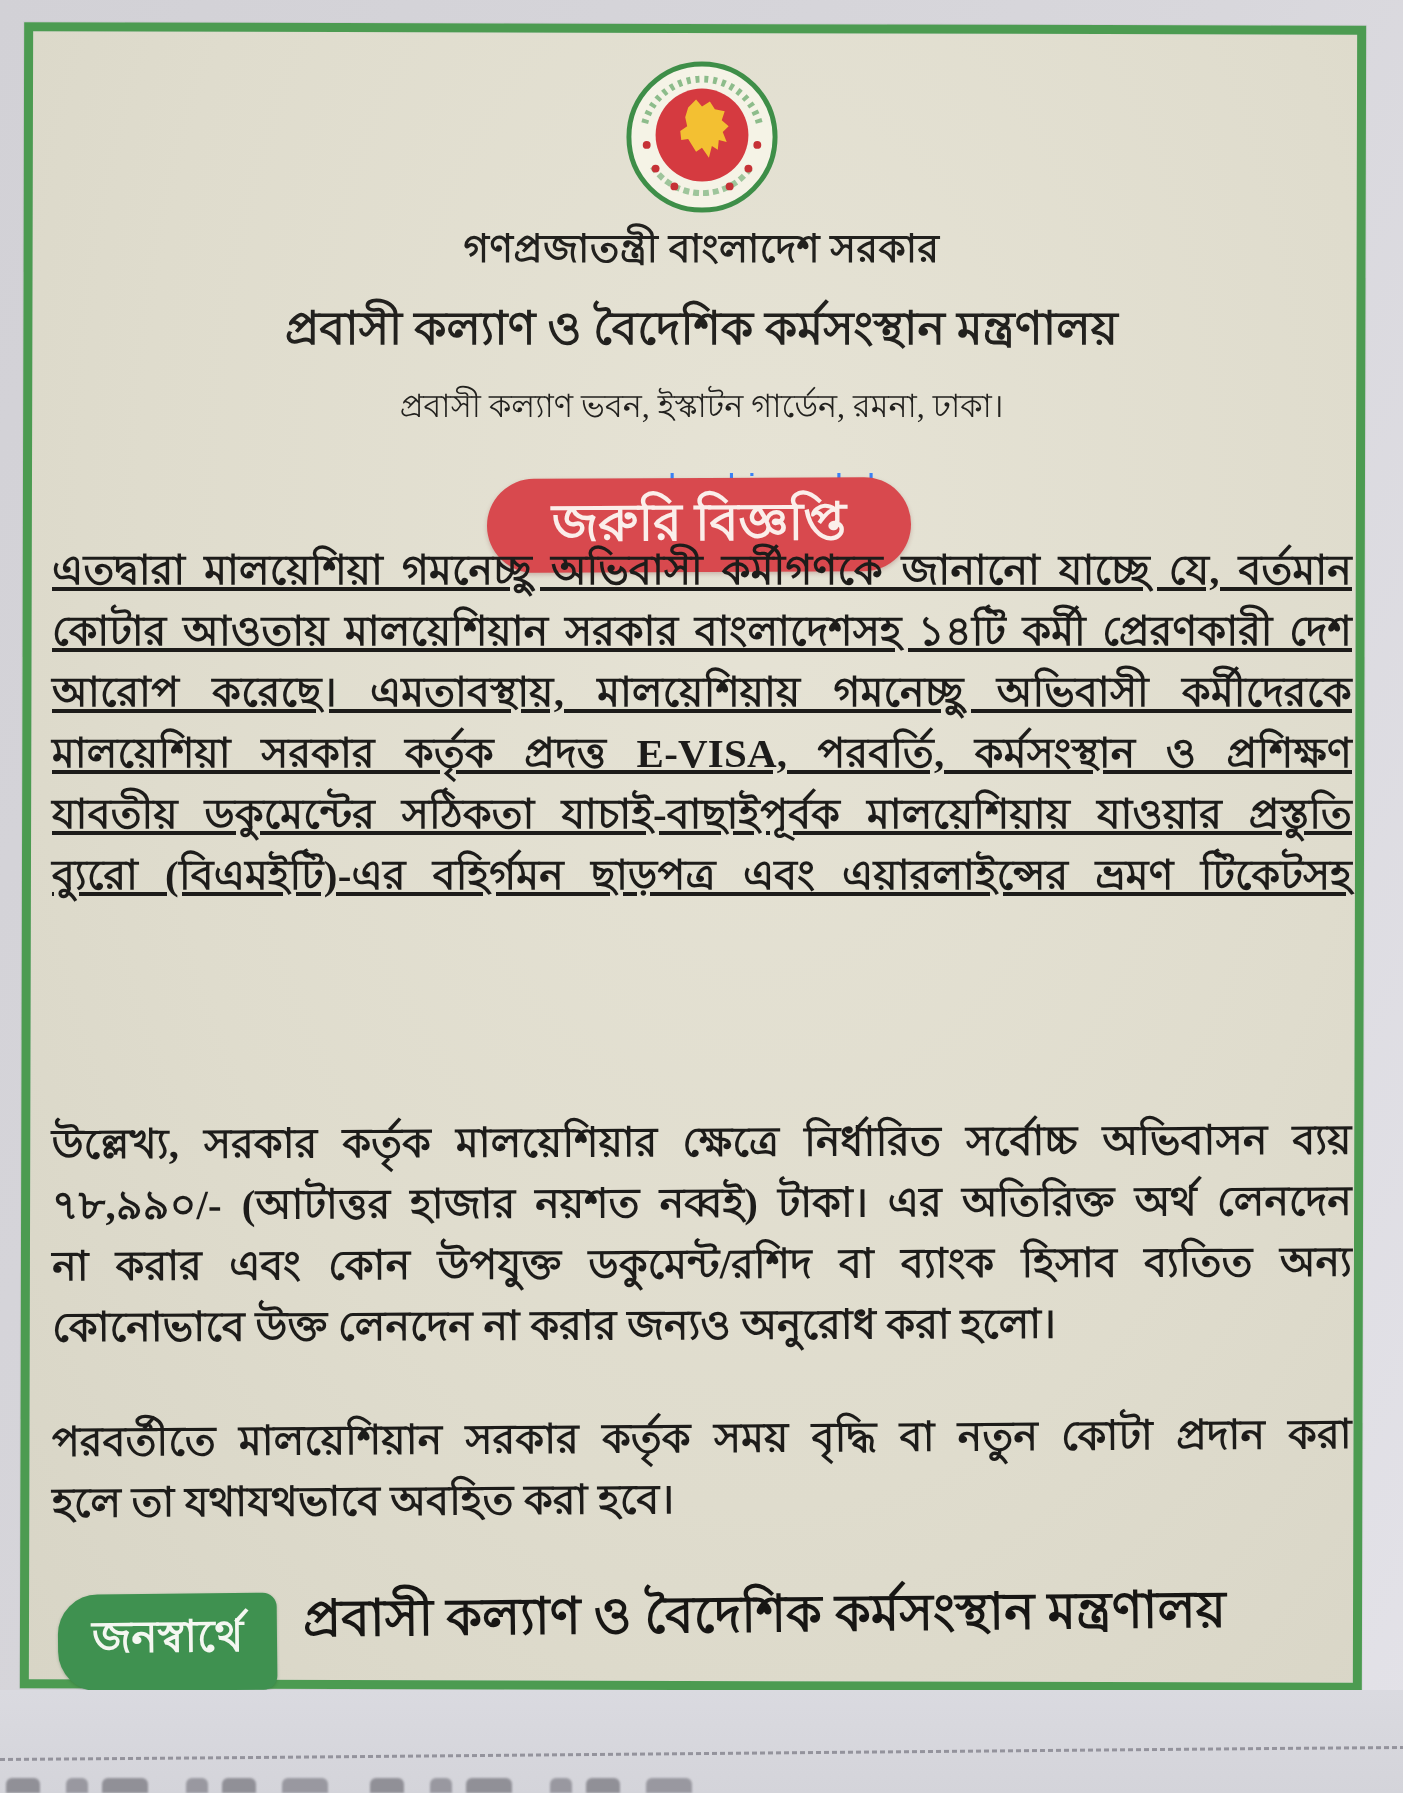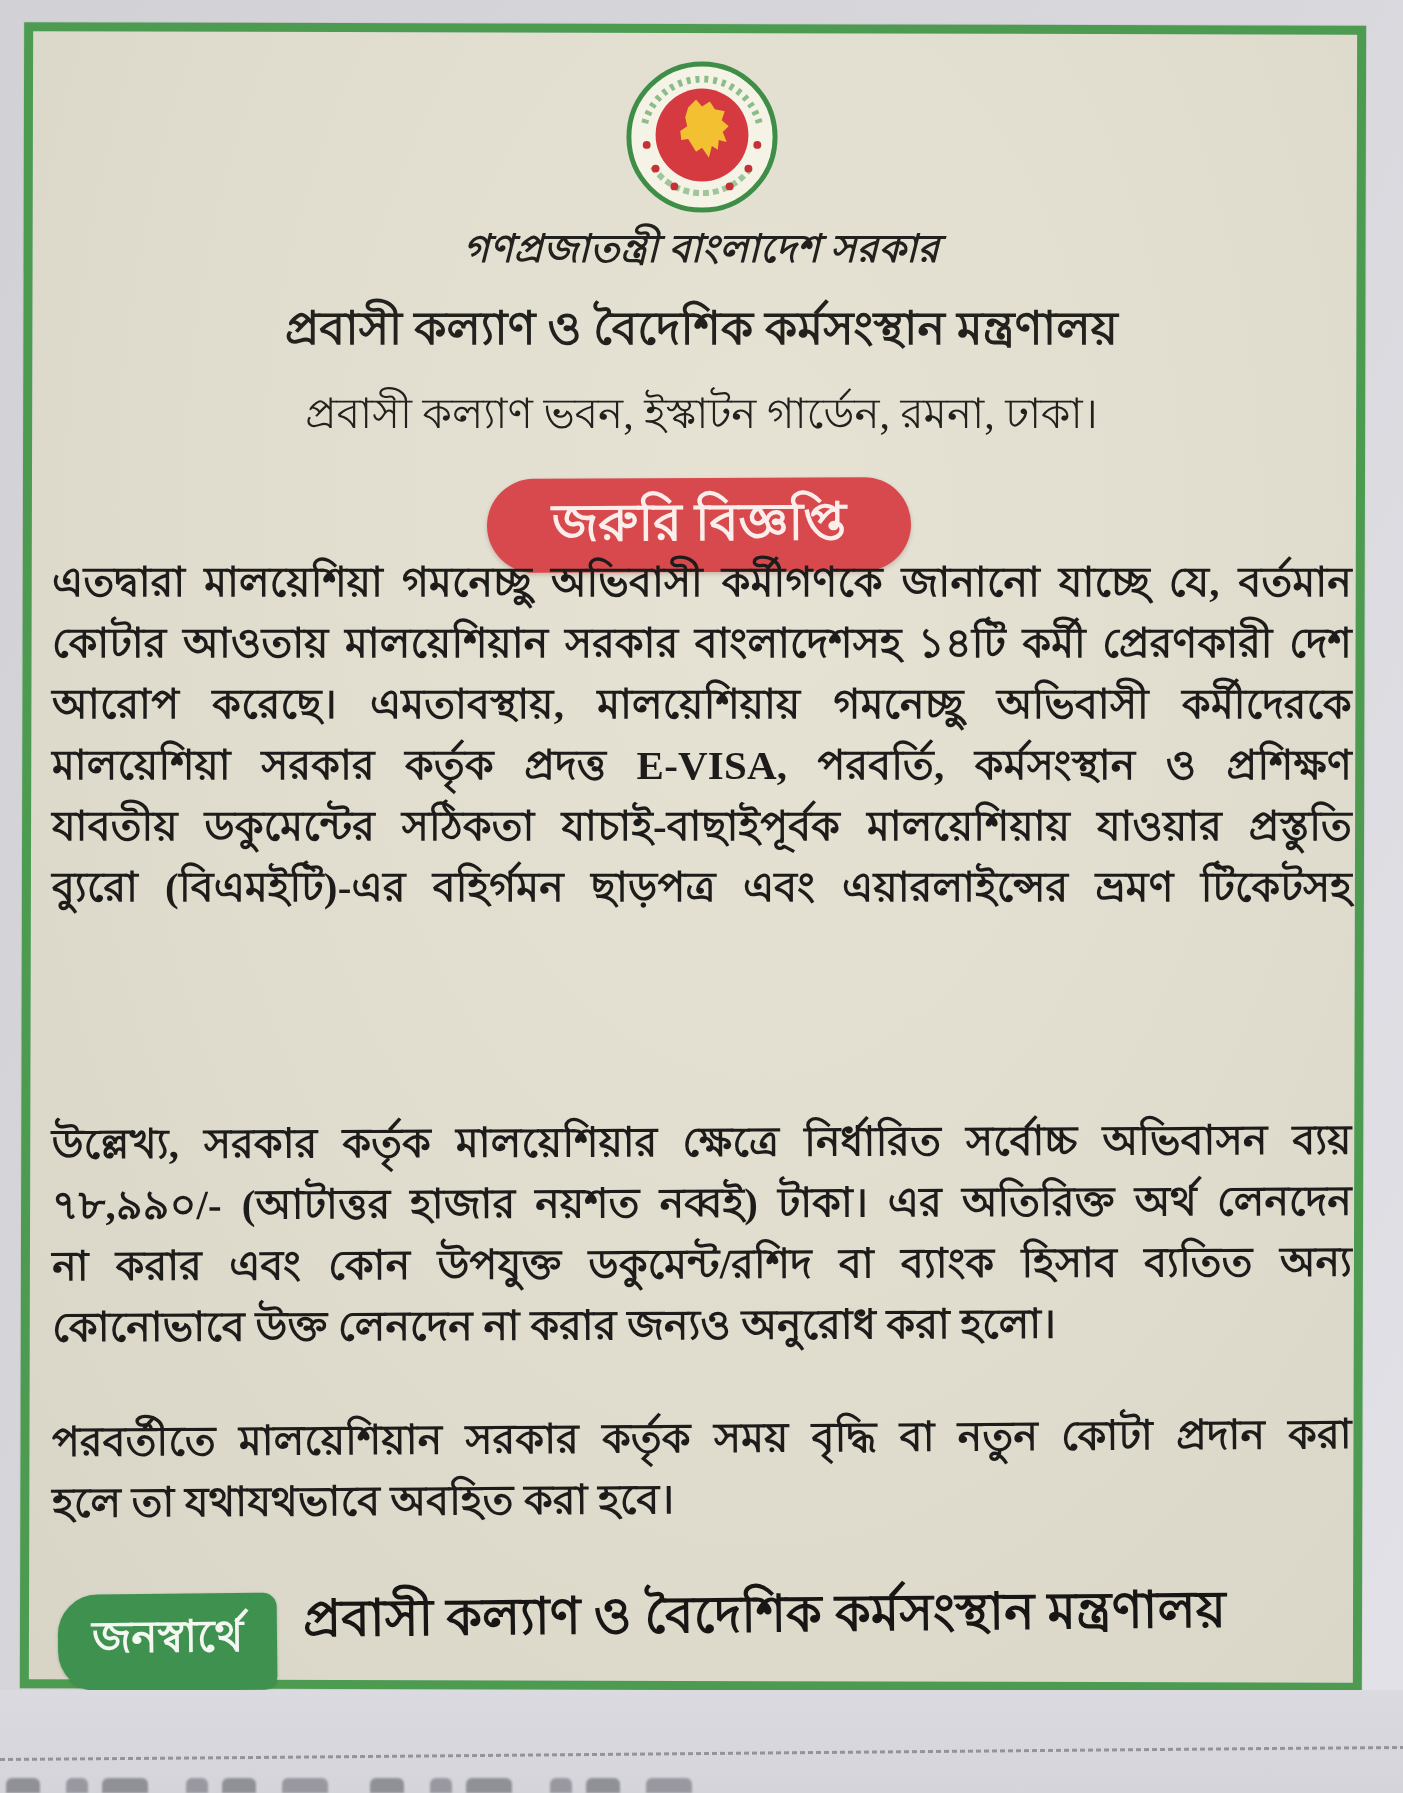--- a/index.html
+++ b/index.html
@@ -13,43 +13,43 @@
   .frame{
     position:absolute;left:22px;top:24px;width:1324px;height:1648px;
     border:9px solid #4c9b51;
     background:
       radial-gradient(ellipse at 55% 30%, #e6e3d5 0%, #dfdccd 60%, #d8d5c6 100%);
     box-shadow:0 0 0 1px rgba(0,0,0,.04);
     transform:rotate(.15deg);
   }
   .emblem-wrap{position:absolute;top:58px;left:0;width:100%;display:flex;justify-content:center;}
   .header{position:absolute;top:218px;left:0;width:100%;text-align:center;color:#22211e;}
-  .gov-line{font-size:39px;font-weight:600;letter-spacing:.5px;font-style:italic;}
+  .gov-line{font-size:39px;font-weight:600;letter-spacing:.5px;}
   .ministry-line{font-size:46px;font-weight:800;margin-top:10px;letter-spacing:.2px;}
-  .address-line{font-size:42px;font-weight:500;margin-top:12px;}
+  .address-line{font-size:32px;font-weight:500;margin-top:12px;}
   .website-line{
     font-family:"Liberation Sans","DejaVu Sans",sans-serif;
     font-size:35px;color:#3b82f6;margin-top:32px;letter-spacing:1px;font-weight:500;
   }
   .urgent-badge{
     position:absolute;top:478px;left:487px;width:424px;height:94px;
     background:#d8494e;border-radius:48px;
     display:flex;align-items:center;justify-content:center;
     color:#fbeeea;font-size:52px;font-weight:700;
     box-shadow:0 2px 4px rgba(120,40,40,.25);
     transform:rotate(-.3deg);
   }
   .para{
     position:absolute;left:52px;width:1300px;
     font-size:41px;line-height:61px;font-weight:700;color:#1d1c1a;
     letter-spacing:.2px;
   }
   .para .line{text-align:justify;text-align-last:justify;white-space:nowrap;}
   .para .line.last{text-align-last:left;white-space:normal;}
-  .p1{top:552px;}
+  .p1{top:540px;text-decoration:underline;}
   .p2{top:1112px;transform:rotate(-.2deg);}
   .p3{top:1408px;transform:rotate(-.35deg);}
   .footer-row{
     position:absolute;top:1582px;left:58px;width:1300px;height:110px;
     display:flex;align-items:flex-start;gap:26px;transform:rotate(-.6deg);
   }
   .public-badge{
     margin-top:6px;flex:0 0 auto;
     background:#3f9150;border-radius:40px 14px 14px 40px;
     padding:10px 34px 14px 34px;

